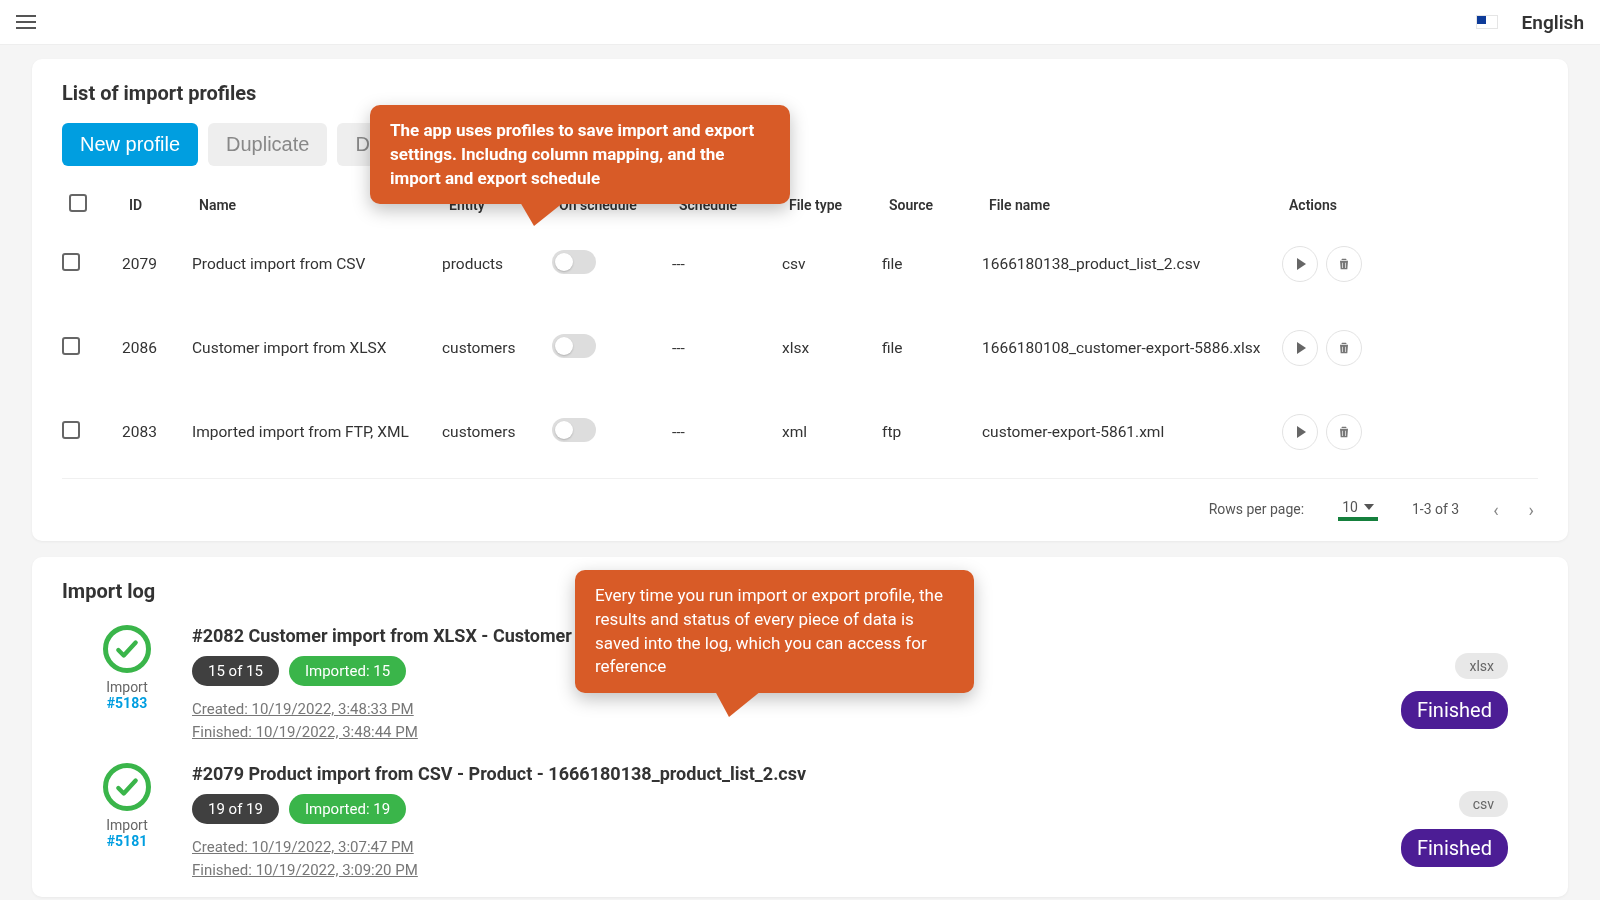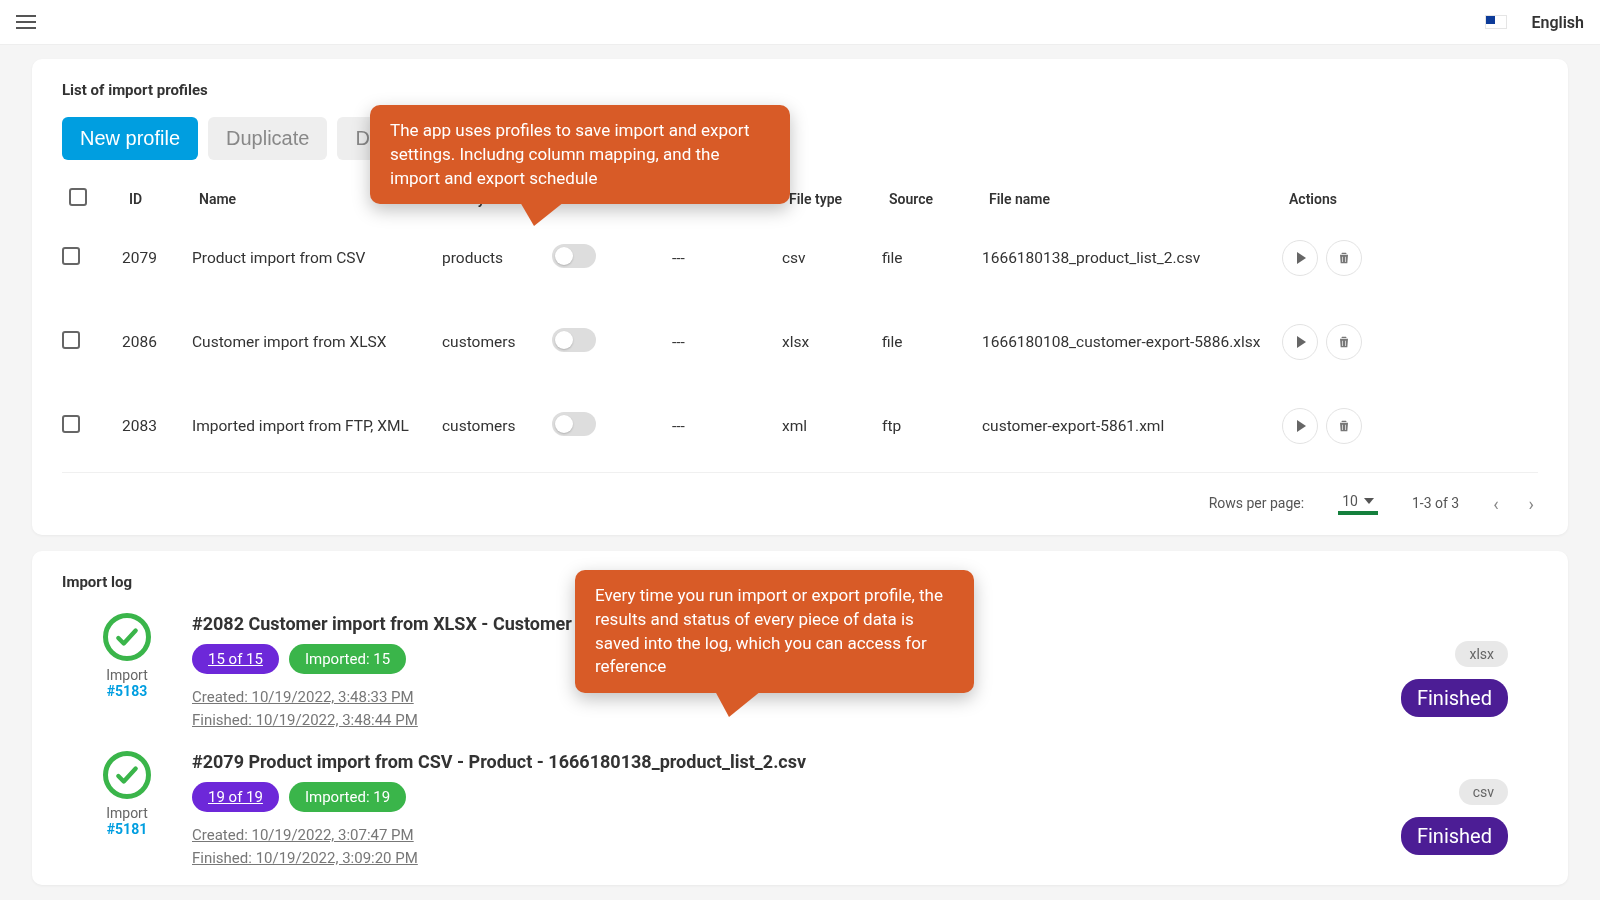--- a/index.html
+++ b/index.html
@@ -15,35 +15,35 @@
   background: #fff;
   height: 45px;
   display: flex;
   align-items: center;
   justify-content: space-between;
   padding: 0 16px;
   border-bottom: 1px solid #eee;
 }
 .hamburger { cursor: pointer; display: flex; flex-direction: column; gap: 4px; }
 .hamburger span { width: 20px; height: 2px; background: #555; display: block; }
-.lang { display: flex; align-items: center; gap: 24px; font-weight: 600; font-size: 16px; }
+.lang { display: flex; align-items: center; gap: 24px; font-weight: 600; font-size: 19px; }
 .flag { width: 22px; height: 14px; position: relative; background: #fff; border: 0.5px solid rgba(0,0,0,0.1); }
 .flag::before { content:""; position:absolute; left:0; top:0; width:9px; height:8px; background:#0d3b99; }
 .flag .stripes { position:absolute; inset:0; background: repeating-linear-gradient(#b22234 0 2px, #fff 2px 4px); z-index:-1; }
 
 .page { padding: 14px 32px; }
 .panel {
   background: #fff;
   border-radius: 10px;
   box-shadow: 0 1px 3px rgba(0,0,0,0.05);
   padding: 22px 30px 10px;
   margin-bottom: 16px;
   position: relative;
 }
-h2 { font-size: 15px; font-weight: 700; margin-bottom: 18px; }
+h2 { font-size: 20px; font-weight: 700; margin-bottom: 18px; }
 .btnrow { display:flex; gap: 10px; margin-bottom: 22px; }
 .btn {
   border: none; border-radius: 6px; padding: 10px 18px;
   font-size: 20px; cursor: pointer; font-weight: 500;
 }
 .btn-primary { background: #009ee0; color: #fff; }
 .btn-muted { background: #eee; color: #888; }
 
 .thead, .trow {
   display: grid;
@@ -84,38 +84,38 @@
 .logitem { display:flex; gap: 30px; padding: 4px 30px 16px; align-items:flex-start; }
 .statcol { width: 70px; text-align:center; }
 .okcircle { width:48px; height:48px; border:5px solid #3ab54a; border-radius:50%; display:flex; align-items:center; justify-content:center; margin:0 auto 6px; }
 .okcircle svg { width:26px; height:26px; }
 .statcol .lbl { font-size:14px; color:#666; }
 .statcol .lid { font-size:14px; font-weight:700; color:#009ee0; }
 .logbody { flex:1; }
 .logtitle { font-size:18px; font-weight:700; margin-bottom:10px; }
 .pills { display:flex; gap:10px; margin-bottom:12px; }
 .pill { border-radius:18px; padding:6px 16px; color:#fff; font-size:15px; }
-.pill-grey { background:#6d28d9;text-decoration:underline; }
+.pill-grey { background:#404040; }
 .pill-green { background:#3ab54a; }
 .meta { font-size:15px; color:#777; line-height:1.5;text-decoration:underline; }
 .rightcol { width:90px; display:flex; flex-direction:column; align-items:flex-end; gap:12px; justify-content:flex-end; padding-top:28px; }
 .ftype { background:#e8e8e8; color:#666; border-radius:16px; padding:5px 14px; font-size:14px; }
 .finished { background:#4c1d95; color:#fff; border-radius:18px; padding:7px 16px; font-size:20px; }
 
 
 .callout {
   position:absolute; background:#d85b27; color:#fff; border-radius:10px;
   padding:14px 20px; font-size:17px; line-height:1.4; max-width: 420px;
   box-shadow: 0 6px 18px rgba(0,0,0,0.25);
   z-index: 50;
 }
 .callout::after {
   content:""; position:absolute; width:0; height:0;
 }
-.callout.c1 { left: 370px; top: 60px; width: 450px; }
+.callout.c1 { left: 370px; top: 60px; width: 450px; font-weight: bold; }
 .callout.c1::after {
   bottom:-22px; left: 150px;
   border-left: 14px solid transparent;
   border-right: 30px solid transparent;
   border-top: 24px solid #d85b27;
 }
 .callout.c2 { left: 575px; top: 525px; width: 399px; }
 .callout.c2::after {
   bottom:-24px; left: 140px;
   border-left: 14px solid transparent;

